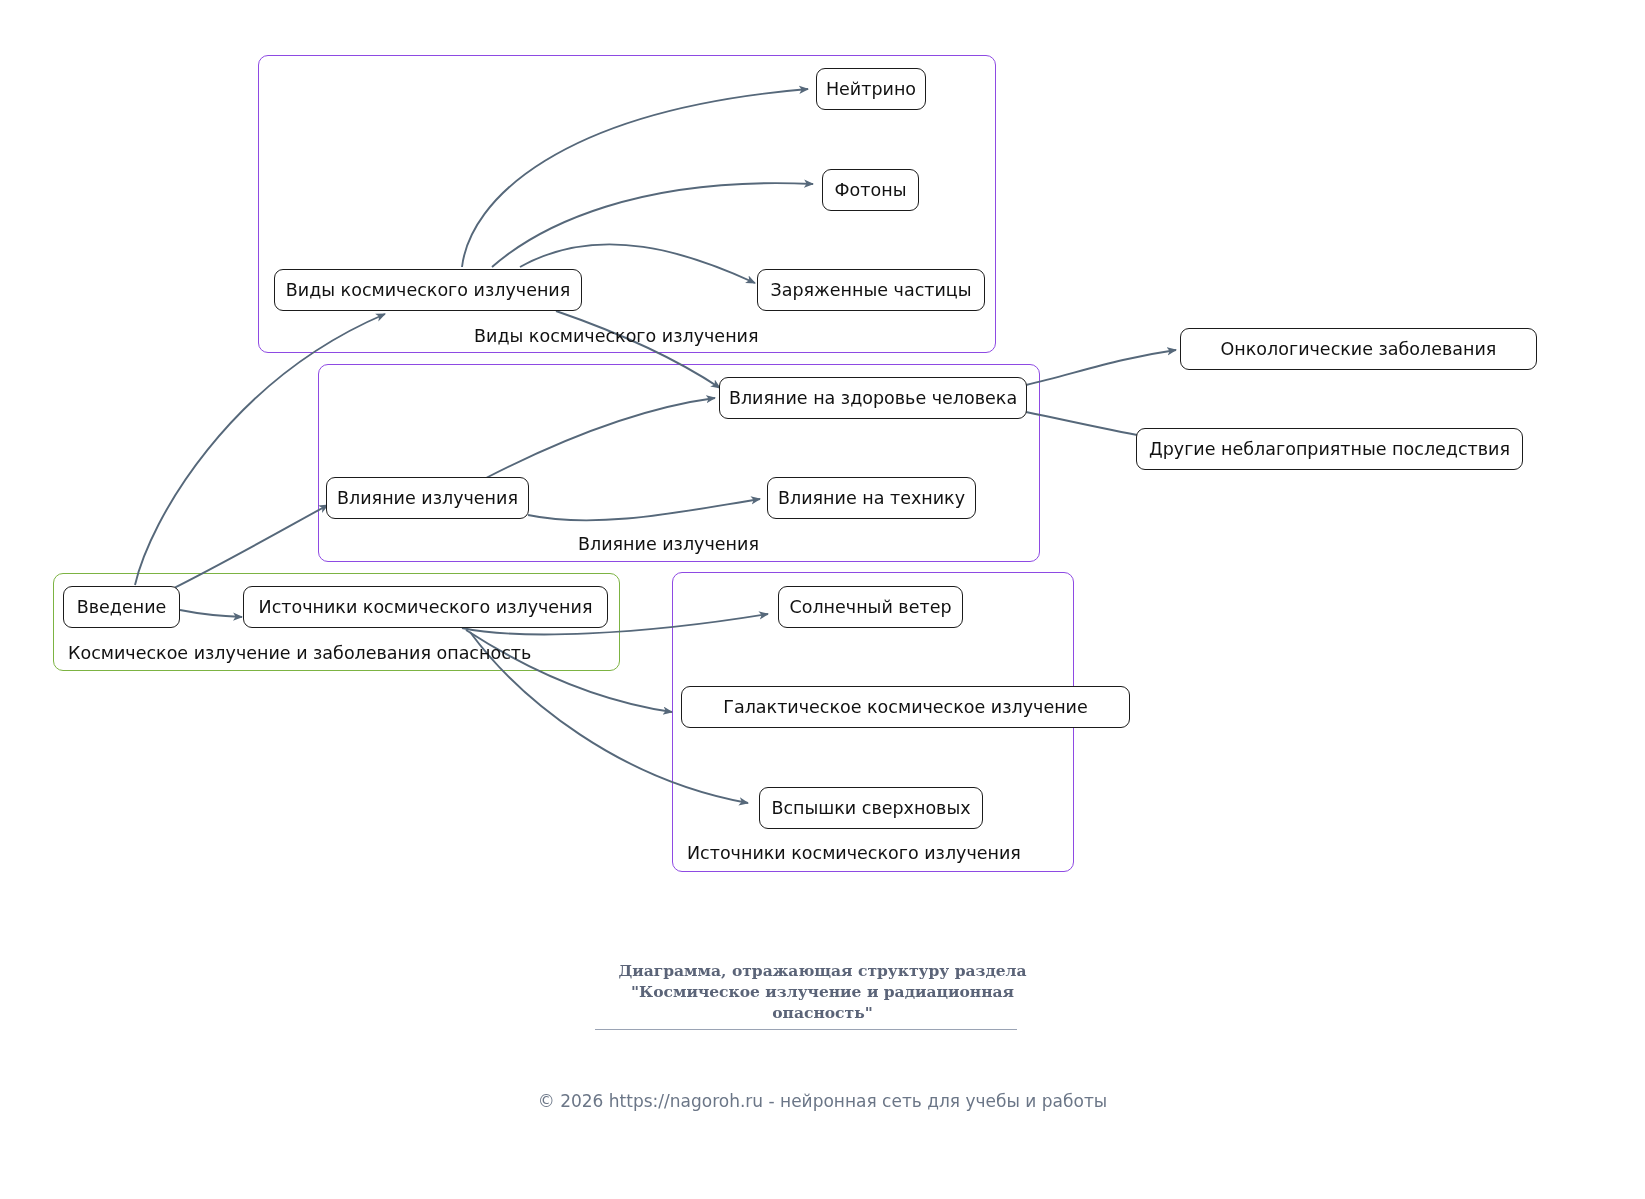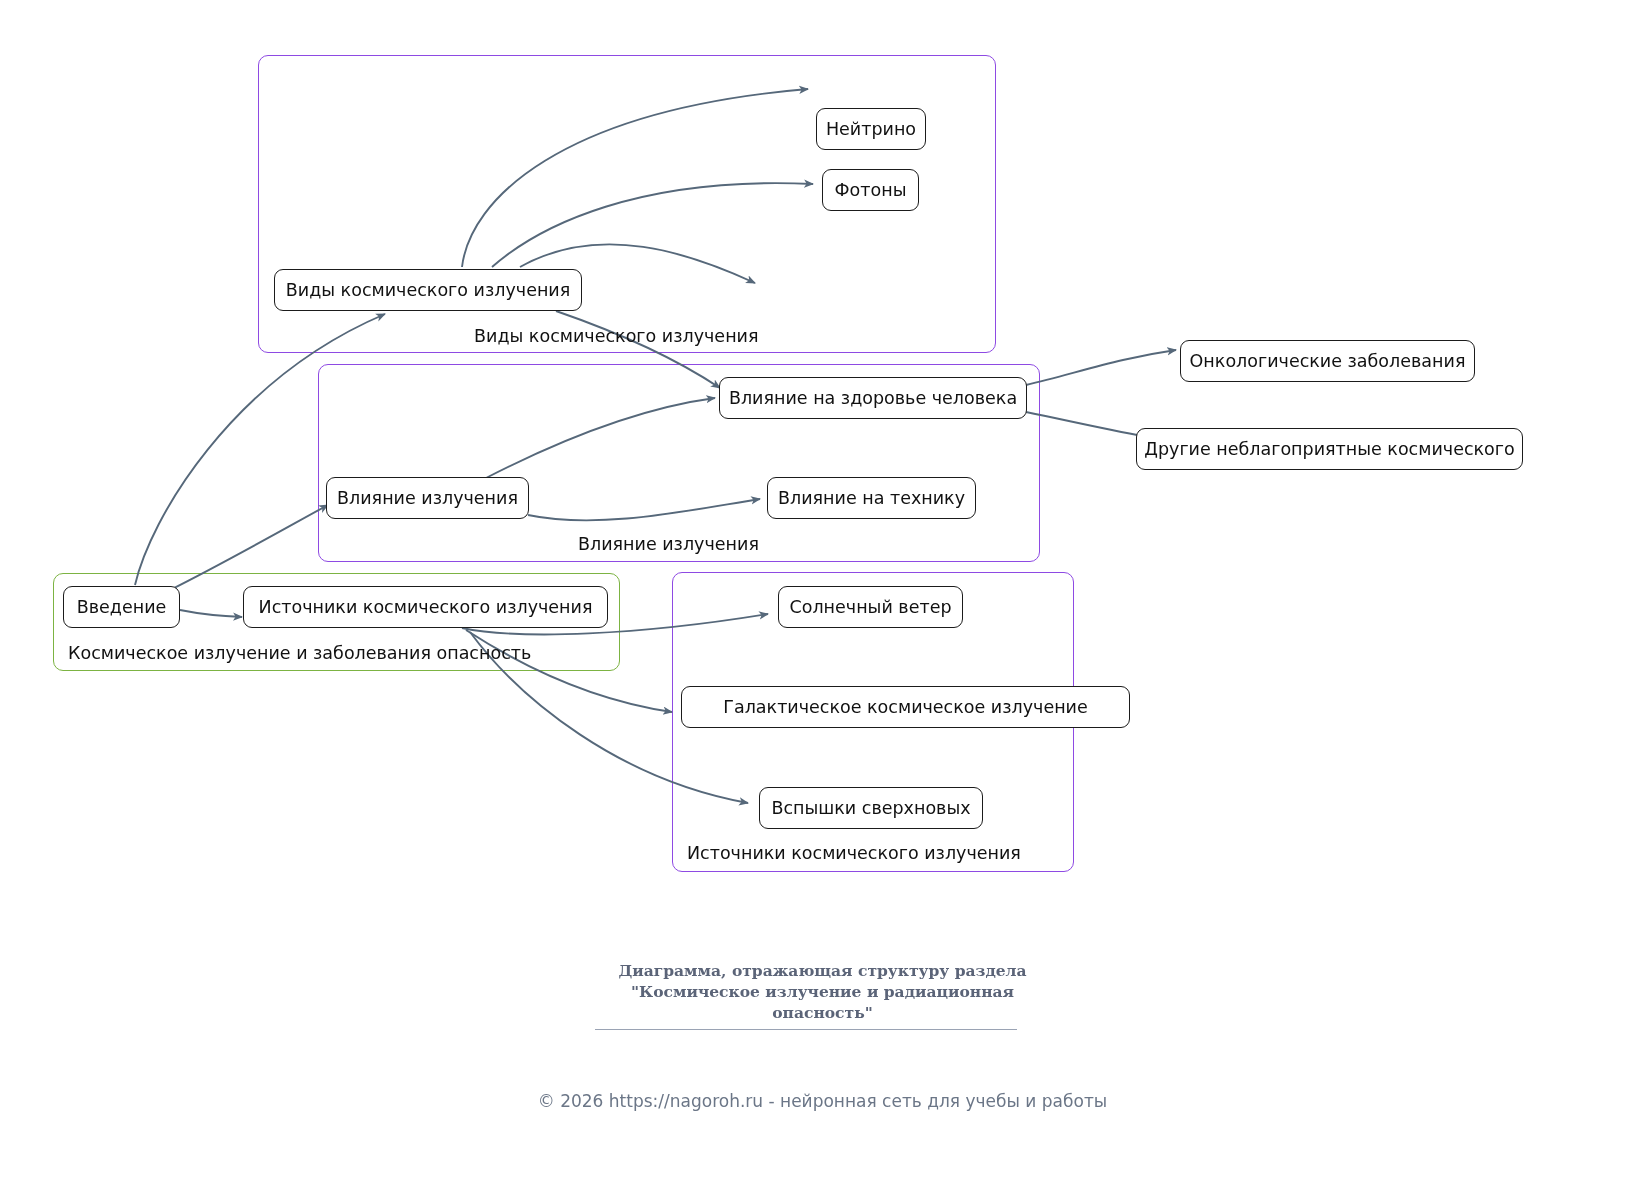--- a/index.html
+++ b/index.html
@@ -114,43 +114,46 @@
       <path d="M180,610 C200,614 215,616 242,617"></path>
 
       <path d="M462,628 C520,640 640,635 768,614"></path>
 
       <path d="M466,630 C520,665 590,700 672,712"></path>
 
       <path d="M470,632 C520,700 620,780 748,803"></path>
     </g>
   </svg>
 
-  <div class="node" style="left:816px;top:68px;width:110px;margin-top:40px;">
+  <div class="node" style="left:816px;top:68px;width:110px;">
     <span>Нейтрино</span>
   </div>
 
   <div class="node" style="left:822px;top:169px;width:97px;">
     <span>Фотоны</span>
   </div>
 
+  <div class="node" style="left:757px;top:269px;width:228px;">
+    <span>Заряженные частицы</span>
+  </div>
 
   <div class="node" style="left:274px;top:269px;width:308px;">
     <span>Виды космического излучения</span>
   </div>
 
   <div class="node" style="left:719px;top:377px;width:308px;">
     <span>Влияние на здоровье человека</span>
   </div>
 
-  <div class="node" style="left:1180px;top:328px;width:295px;margin-top:12px;">
+  <div class="node" style="left:1180px;top:328px;width:357px;">
     <span>Онкологические заболевания</span>
   </div>
 
   <div class="node" style="left:1136px;top:428px;width:387px;">
-    <span>Другие неблагоприятные космического</span>
+    <span>Другие неблагоприятные последствия</span>
   </div>
 
   <div class="node" style="left:326px;top:477px;width:203px;">
     <span>Влияние излучения</span>
   </div>
 
   <div class="node" style="left:767px;top:477px;width:209px;">
     <span>Влияние на технику</span>
   </div>
 

